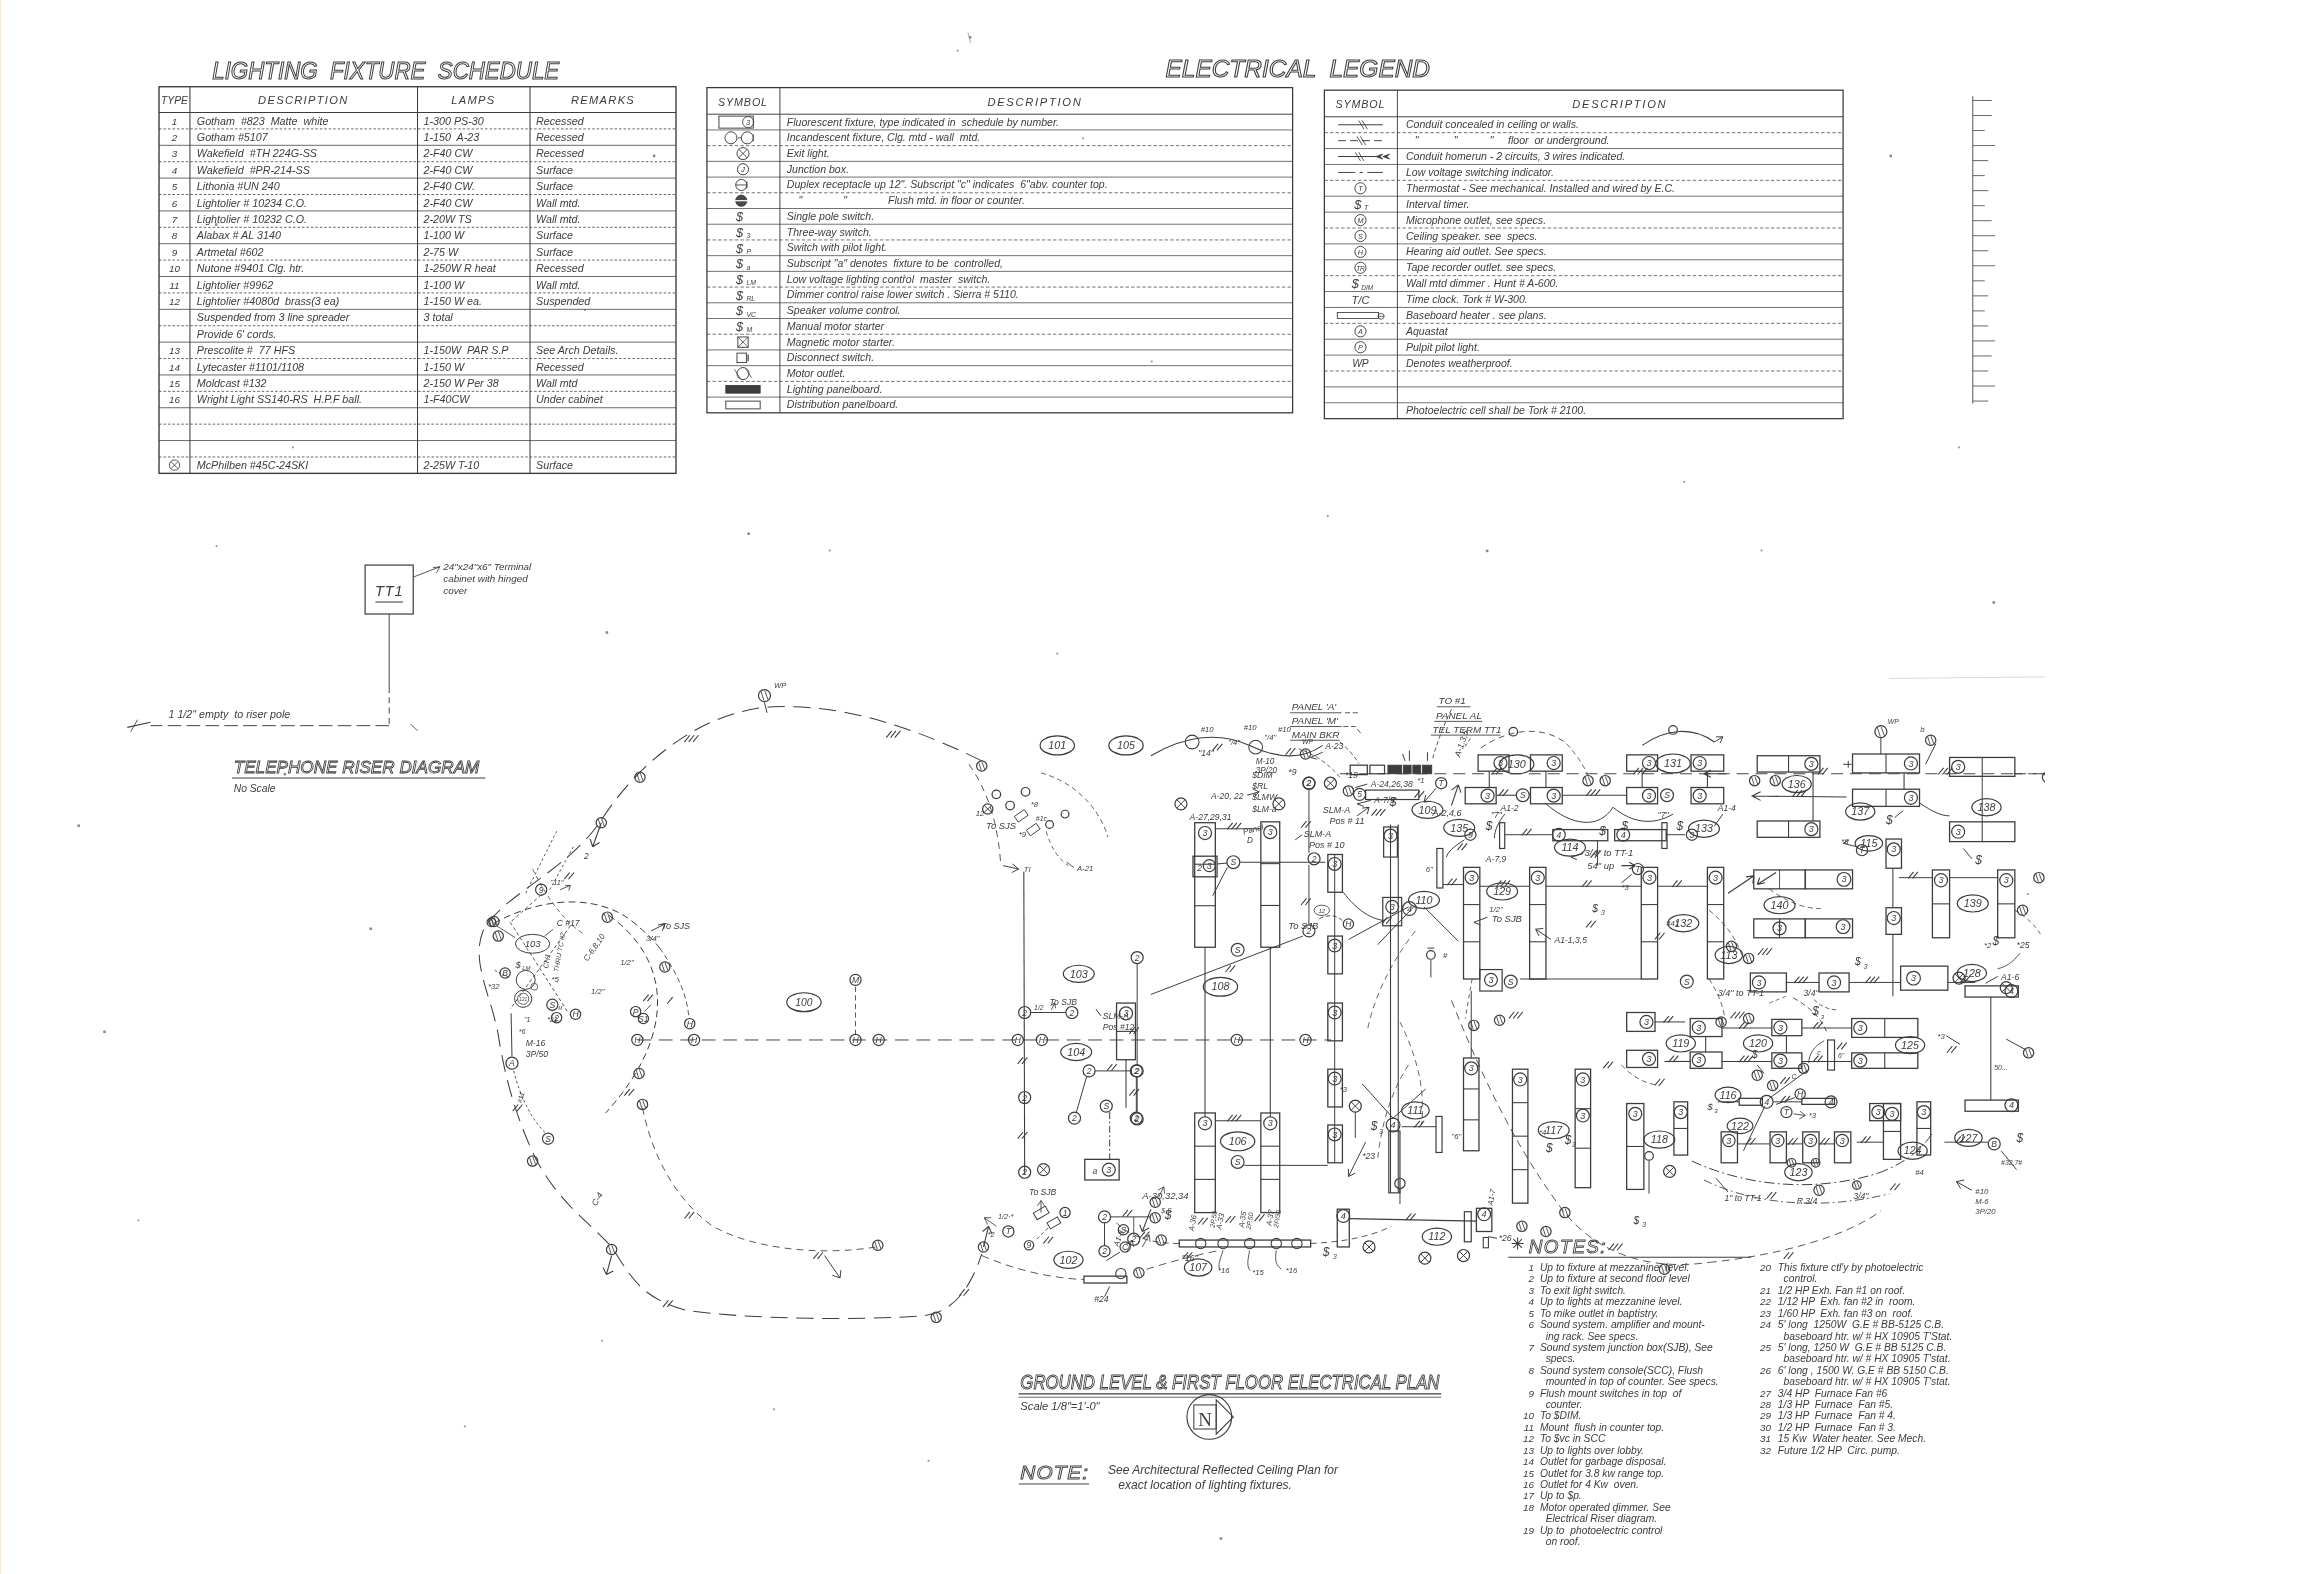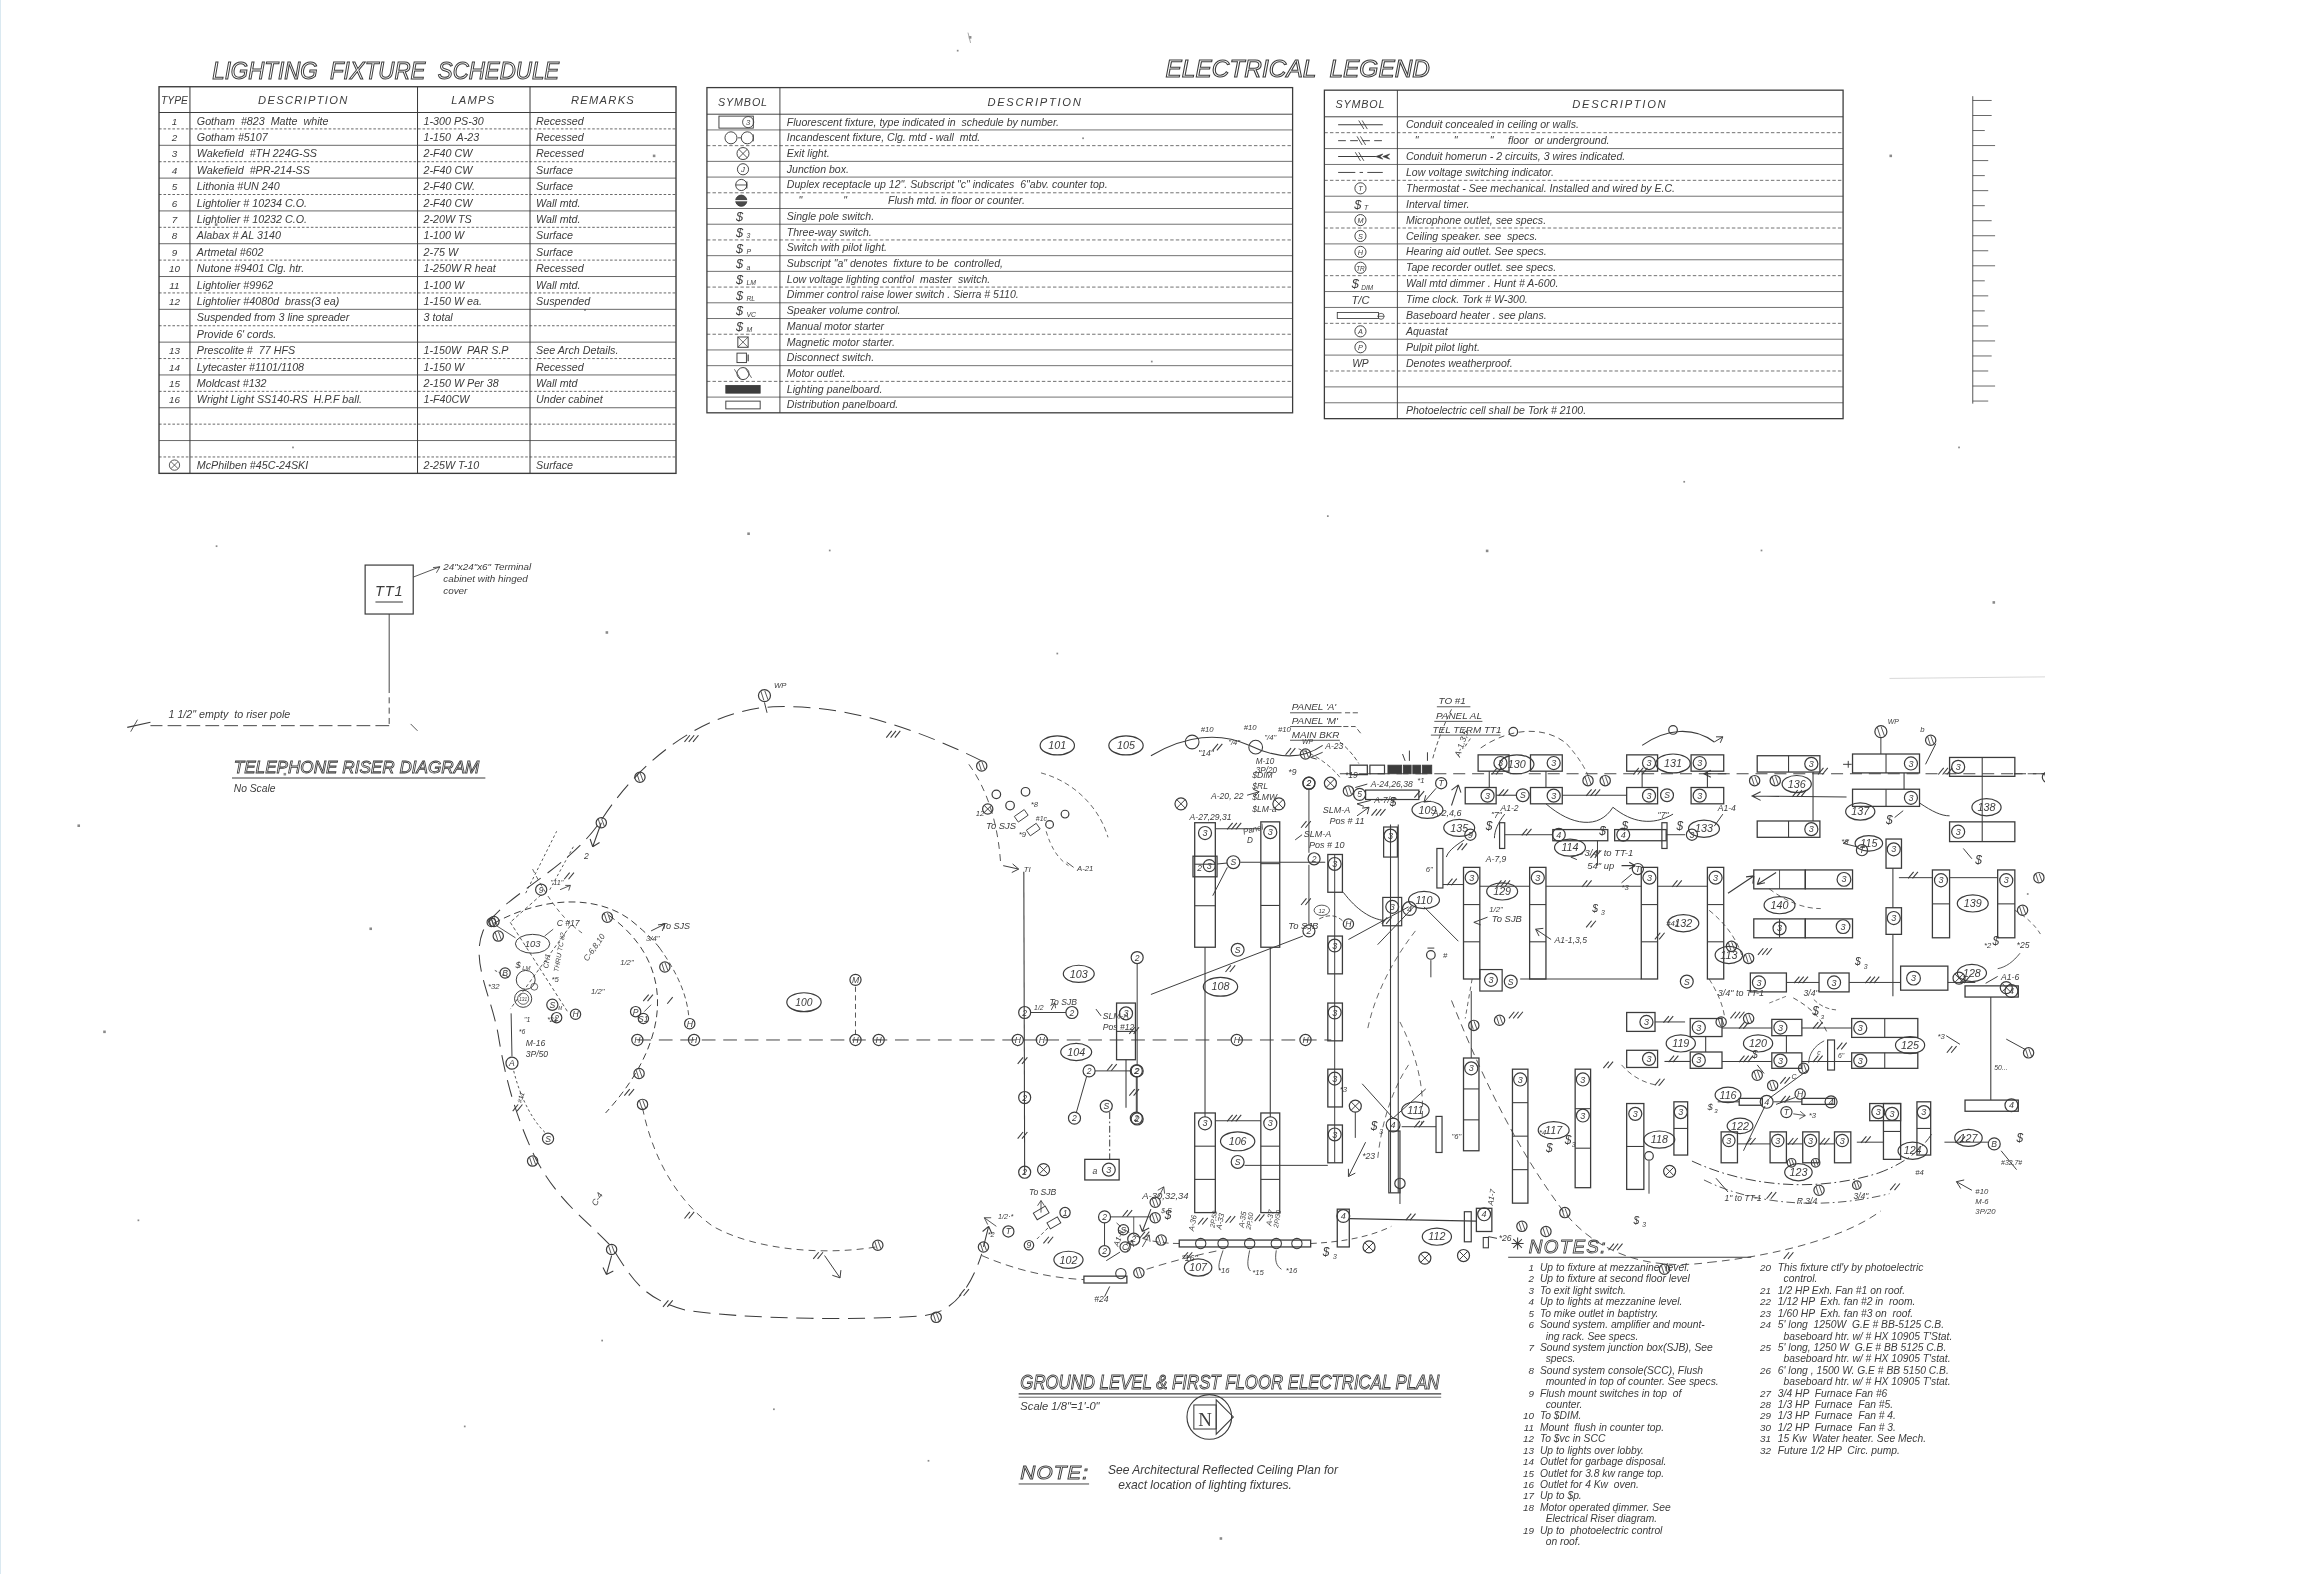--- a/index.html
+++ b/index.html
@@ -1,16 +1,16 @@
 <!DOCTYPE html>
 <html style="font-size:13.7px"><head>
 <meta charset="utf-8">
 <style>
 html,body{margin:0;padding:0;background:#ffffff;}
-#sheet{position:relative;width:2045px;height:1575px;background:#0369a1;overflow:hidden;}
+#sheet{position:relative;width:2045px;height:1575px;background:#a16207;overflow:hidden;}
 svg{display:block;}
 text{white-space:pre;}
 </style>
 </head>
 <body>
 
 <div id="sheet">
 <svg width="2319" height="1575" viewBox="0 0 2700 1834">
 <defs>
 <pattern id="speck" width="13" height="9" patternUnits="userSpaceOnUse">

